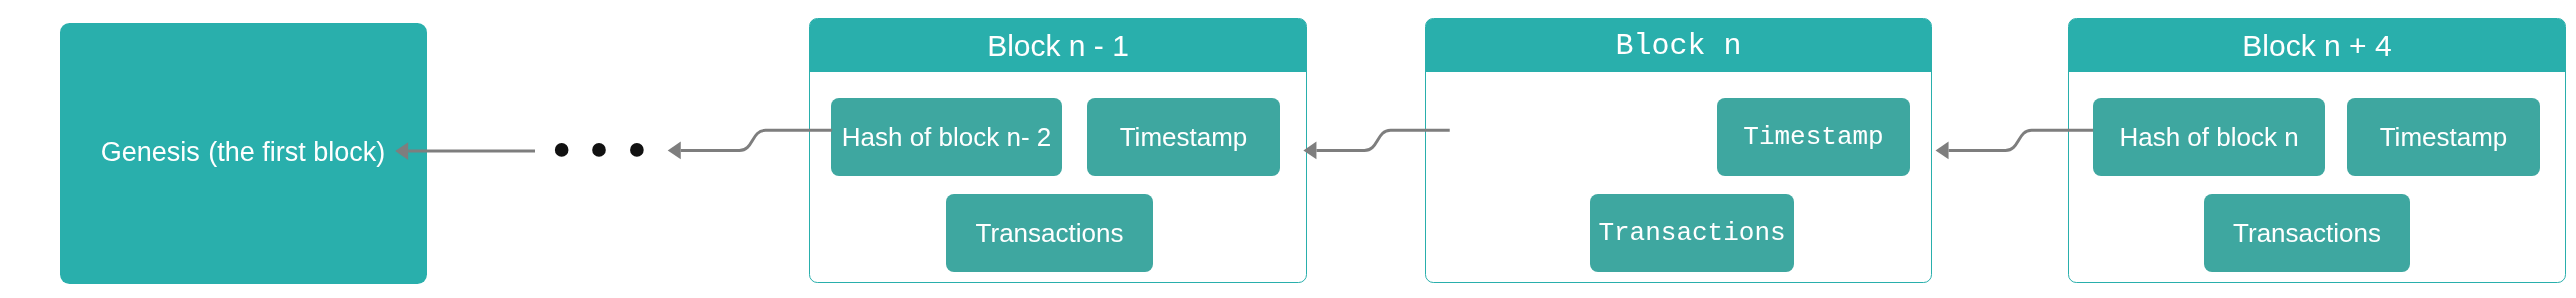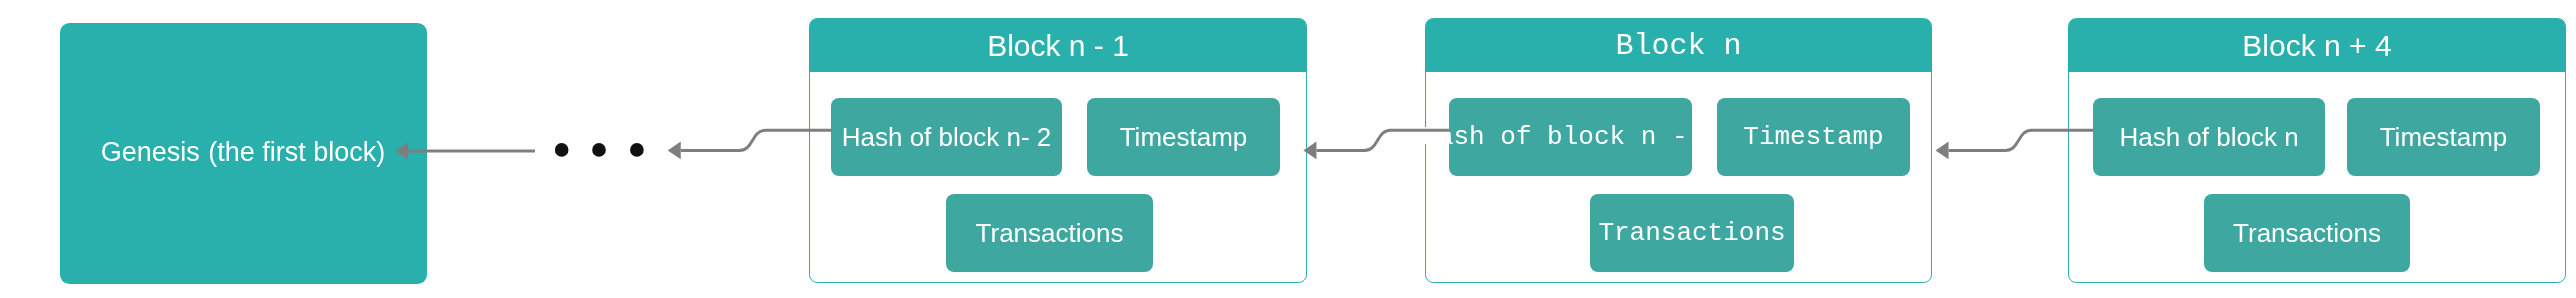--- a/index.html
+++ b/index.html
@@ -117,23 +117,20 @@
     </div>
     <div class="chip chip-tx">
       <span>Transactions</span>
     </div>
   </div>
 
   <div class="block b2">
     <div class="block-header">
       <span>Block n</span>
     </div>
-    <div class="chip chip-hash">
-      <span>Hash of block n - 1</span>
-    </div>
     <div class="chip chip-ts">
       <span>Timestamp</span>
     </div>
     <div class="chip chip-tx">
       <span>Transactions</span>
     </div>
   </div>
 
   <div class="block b3">
     <div class="block-header">

